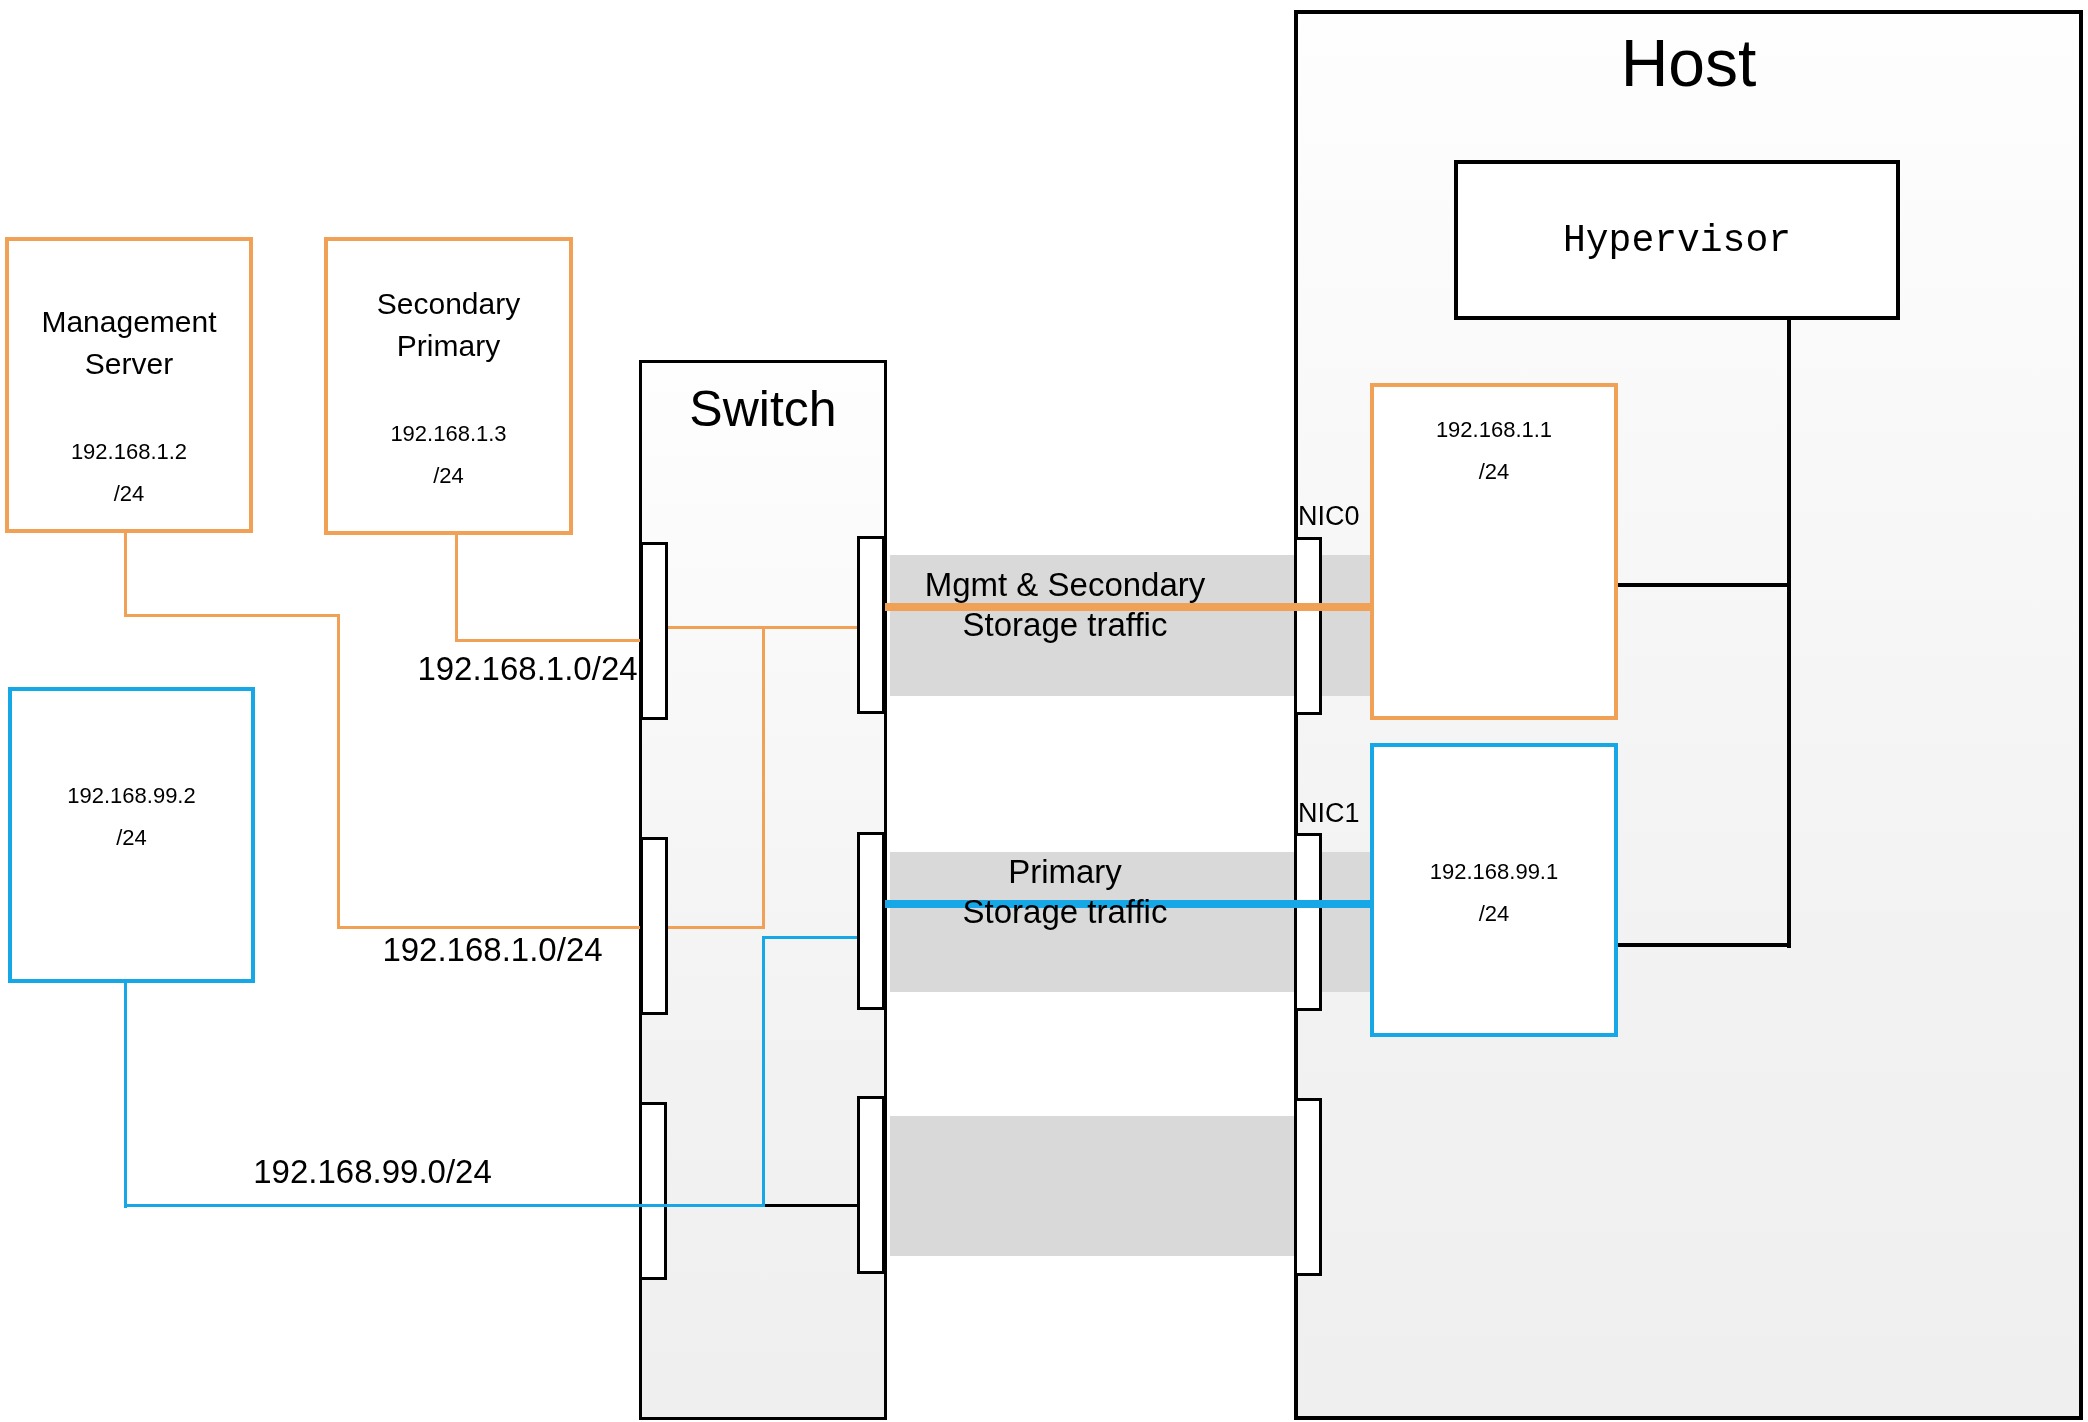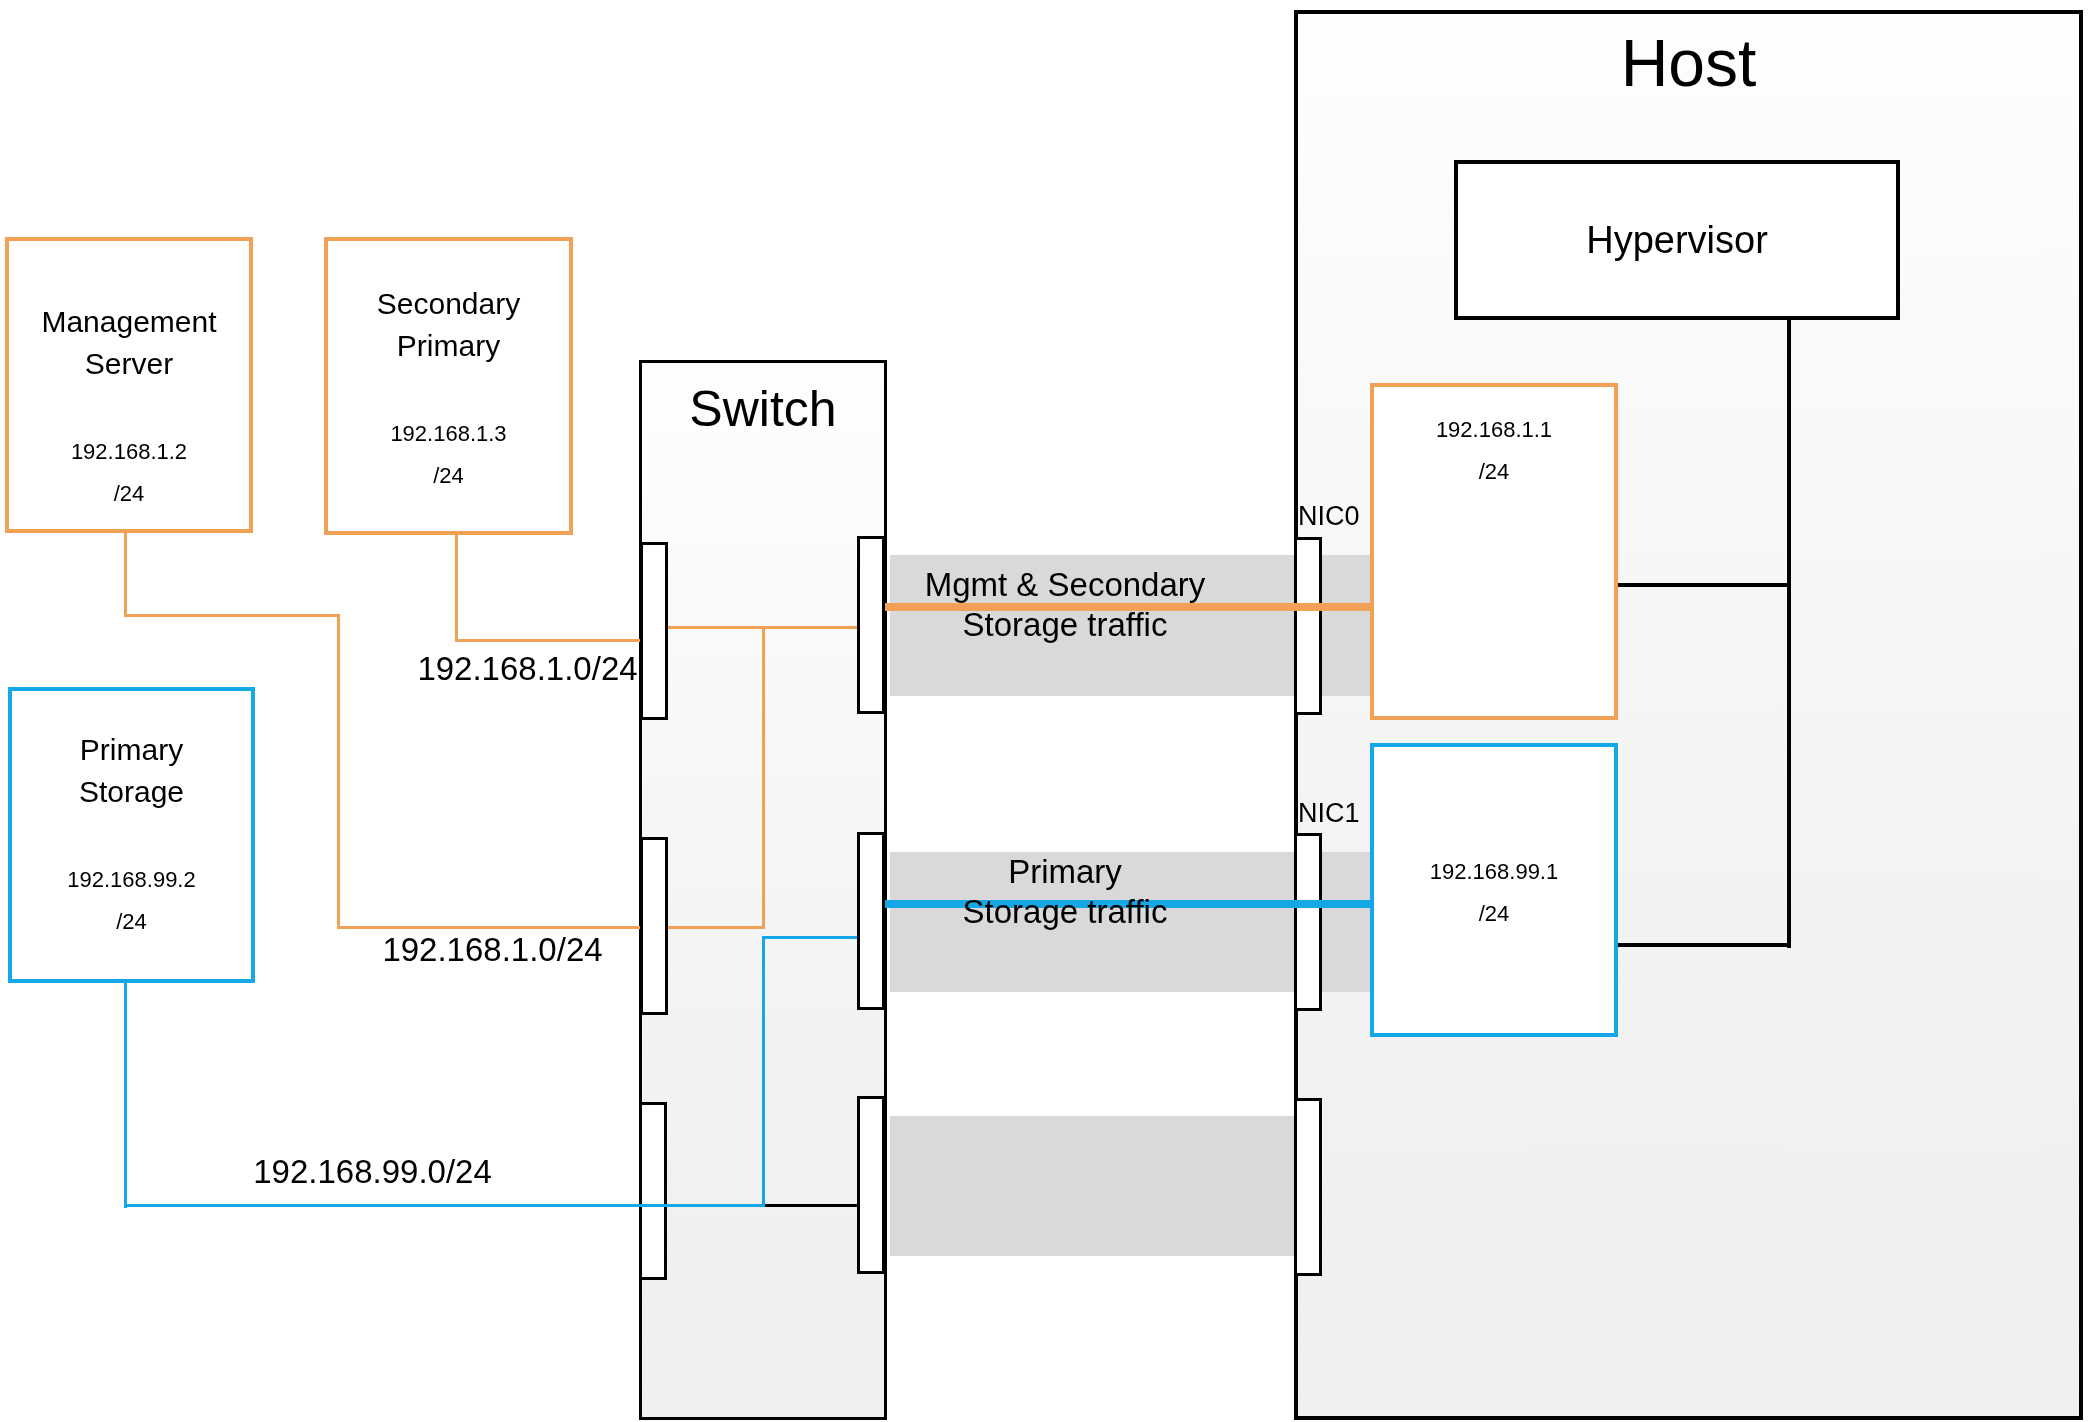--- a/index.html
+++ b/index.html
@@ -36,21 +36,21 @@
 <body>
 
 <div class="canvas">
 
   <div class="abs panel" style="left:1294px;top:10px;width:789px;height:1410px;border-width:4px;"></div>
   <div class="abs title bigpanel-title-host" style="left:1294px;top:28px;width:789px;">Host</div>
 
   <div class="abs panel" style="left:639px;top:360px;width:248px;height:1060px;"></div>
   <div class="abs title bigpanel-title-switch" style="left:639px;top:382px;width:248px;">Switch</div>
 
-  <div class="abs whitebox node" style="left:1454px;top:160px;width:446px;height:160px;justify-content:center;">
+  <div class="abs whitebox node" style="left:1454px;top:160px;width:446px;height:160px;justify-content:center;font-family:Liberation Mono, monospace;">
     <div class="hyper-label">Hypervisor</div>
   </div>
 
   <div class="abs band" style="left:890px;top:555px;width:480px;height:141px;"></div>
   <div class="abs band" style="left:890px;top:852px;width:480px;height:140px;"></div>
   <div class="abs band" style="left:890px;top:1116px;width:404px;height:140px;"></div>
 
   <div class="abs thin orange" style="left:124px;top:533px;width:3px;height:84px;"></div>
   <div class="abs thin orange" style="left:124px;top:614px;width:216px;height:3px;"></div>
   <div class="abs thin orange" style="left:337px;top:614px;width:3px;height:315px;"></div>
@@ -95,21 +95,20 @@
   </div>
 
   <div class="abs orangebox node" style="left:324px;top:237px;width:249px;height:298px;padding-top:42px;">
     <div class="nodename" style="width:180px;">Secondary Primary</div>
     <div class="spacer"></div>
     <div class="nodeip">192.168.1.3</div>
     <div class="nodeip">/24</div>
   </div>
 
   <div class="abs bluebox node" style="left:8px;top:687px;width:247px;height:296px;padding-top:38px;">
-    <div class="nodename" style="width:160px;">Primary Storage</div>
     <div class="spacer"></div>
     <div class="nodeip">192.168.99.2</div>
     <div class="nodeip">/24</div>
   </div>
 
   <div class="abs orangebox node" style="left:1370px;top:383px;width:248px;height:337px;padding-top:22px;">
     <div class="nodeip">192.168.1.1</div>
     <div class="nodeip">/24</div>
   </div>
 

